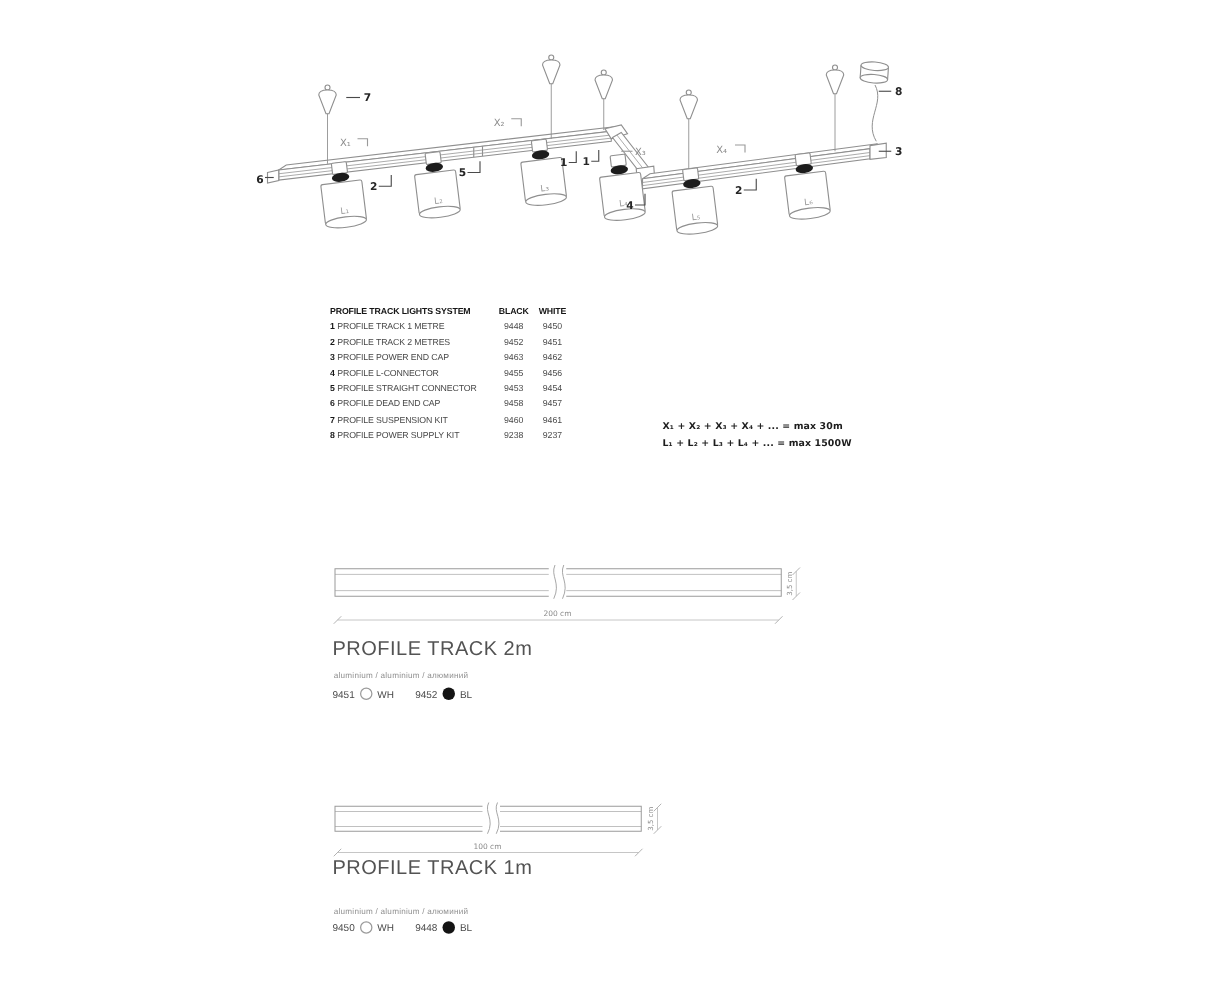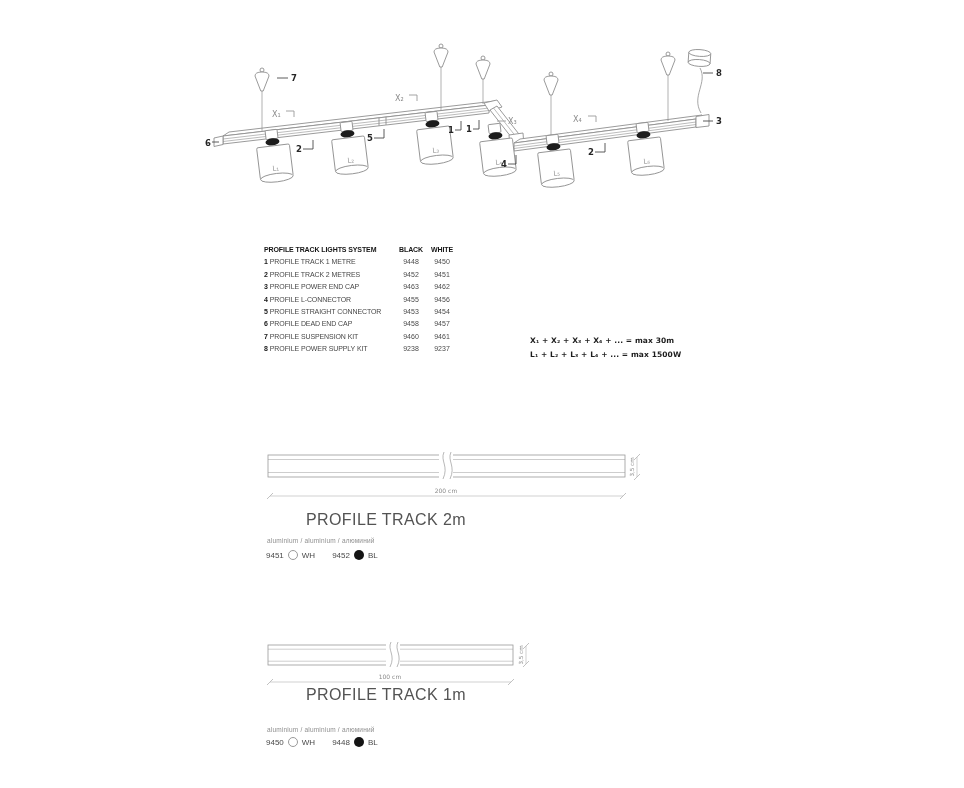--- a/index.html
+++ b/index.html
@@ -17,21 +17,21 @@
   .t-head{font-weight:bold;color:#151515;letter-spacing:-0.1px;}
   .t-col-code{text-align:center;color:#4a4a4a;}
   .t-head .t-col-code{color:#151515;}
   .t-name{color:#474747;letter-spacing:-0.1px;}
   .t-num{font-weight:bold;color:#181818;margin-right:2px;}
 
   
   .formulas{left:530px;top:334px;font-size:7.5px;font-weight:bold;color:#1d1d1d;line-height:13.5px;letter-spacing:0.1px;}
 
   
-  .p-title{font-size:16px;color:#535353;letter-spacing:0.4px;font-weight:400;margin-left:40px;}
+  .p-title{font-size:16px;color:#535353;letter-spacing:0.4px;font-weight:400;}
   .p-materials{font-size:6.5px;color:#8f8f8f;letter-spacing:0.2px;}
   .p-codes{font-size:8px;color:#4a4a4a;display:flex;align-items:center;gap:4px;}
   .swatch{display:inline-block;width:10px;height:10px;border-radius:50%;box-sizing:border-box;}
   .swatch-outline{border:1px solid #9a9a9a;background:#fff;}
   .swatch-solid{background:#141414;}
   .code-gap{width:9px;}
 </style>
 </head>
 <body>
 

